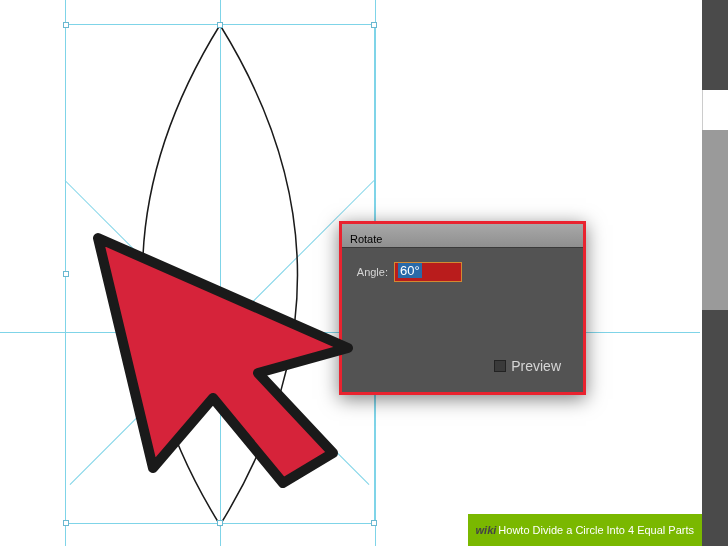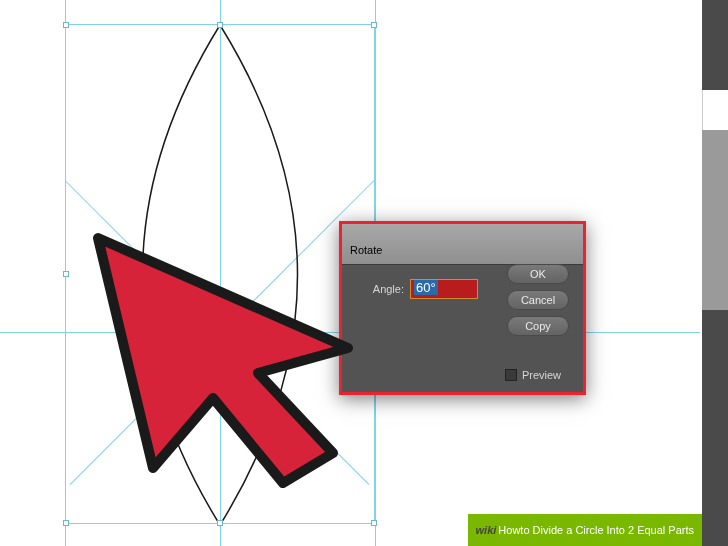--- a/index.html
+++ b/index.html
@@ -77,26 +77,26 @@
       width: 247px;
       height: 174px;
       background: #535353;
       border: 3px solid #e9232f;
       box-shadow: 0 4px 18px rgba(0,0,0,0.5);
     }
     .dialog-title {
       height: 24px;
       background: linear-gradient(to bottom, #a8a8a8, #8f8f8f);
       border-bottom: 1px solid #3a3a3a;
-      padding: 20px 8px;
+      padding: 9px 8px;
       font-size: 11px;
       color: #000;
     }
     .dialog-body {
-      padding: 14px 28px;
+      padding: 14px 12px;
       color: #d6d6d6;
       font-size: 11px;
     }
     .row { display: flex; align-items: center; margin-bottom: 8px; }
     .field-label { width: 40px; text-align: right; padding-right: 6px; }
     .angle-input {
       width: 68px;
       height: 20px;
       background: #b91c1c;
       border: 1px solid #d28a32;
@@ -120,26 +120,26 @@
       text-align: center;
       line-height: 18px;
       cursor: pointer;
       display: block;
       margin-bottom: 6px;
     }
     .btn-col { position: absolute; right: 14px; top: 40px; }
     .preview-row {
       position: absolute;
       right: 22px;
-      bottom: 11px;
+      bottom: 18px;
       display: flex;
       align-items: center;
       gap: 5px;
       color: #d6d6d6;
-      font-size: 11px;
+      font-size: 14px;
     }
     .cb {
       width: 12px;
       height: 12px;
       background: #3a3a3a;
       border: 1px solid #222;
     }
     
     .arrow-overlay {
       position: absolute;
@@ -213,39 +213,34 @@
 <div class="dialog">
   <div class="dialog-title">Rotate</div>
   <div class="dialog-body">
     <div class="row">
       <span class="field-label">Angle:</span>
       <span class="angle-input">
         <span class="angle-value">60°</span>
       </span>
     </div>
   </div>
-  <div class="btn-col">
-    <div class="btn">OK</div>
-    <div class="btn">Cancel</div>
-    <div class="btn">Copy</div>
-  </div>
   <div class="preview-row">
     <span class="cb"></span>
     <span>Preview</span>
   </div>
 </div>
 
 <svg class="arrow-overlay" width="300" height="270" viewBox="0 0 300 270">
   <path d="M 30 20 L 280 130 L 190 155 L 265 235 L 215 265 L 145 180 L 85 250 Z" fill="#d6233a" stroke="#1a1a1a" stroke-width="10" stroke-linejoin="round"></path>
 </svg>
 
 <div class="rightbar">
   <div class="rb-seg rb-dark" style="height:90px"></div>
   <div class="rb-seg rb-light" style="height:40px"></div>
   <div class="rb-seg rb-mid" style="height:180px"></div>
   <div class="rb-seg rb-dark" style="flex:1"></div>
 </div>
 
 <div class="caption-bar">
   <span class="wiki-brand">wiki</span>
     <span class="how">How</span>
-    <span> to Divide a Circle Into 2 Equal Parts</span>
+    <span> to Divide a Circle Into 4 Equal Parts</span>
 </div>
 
 </body></html>

